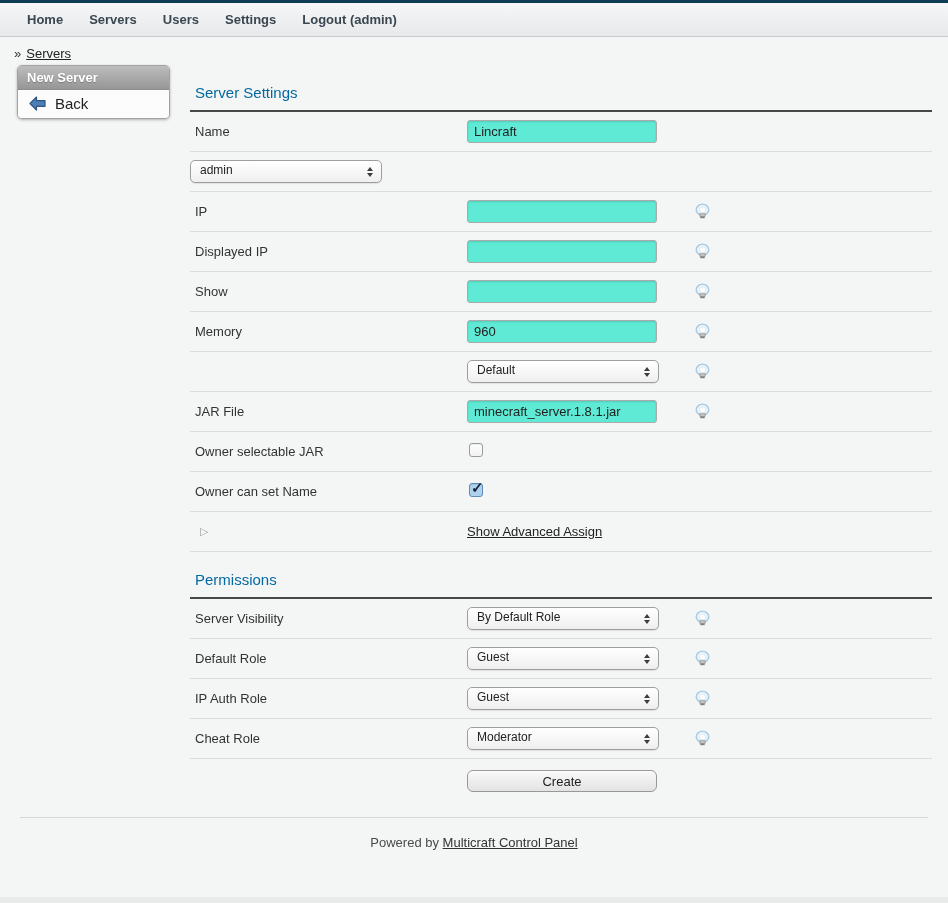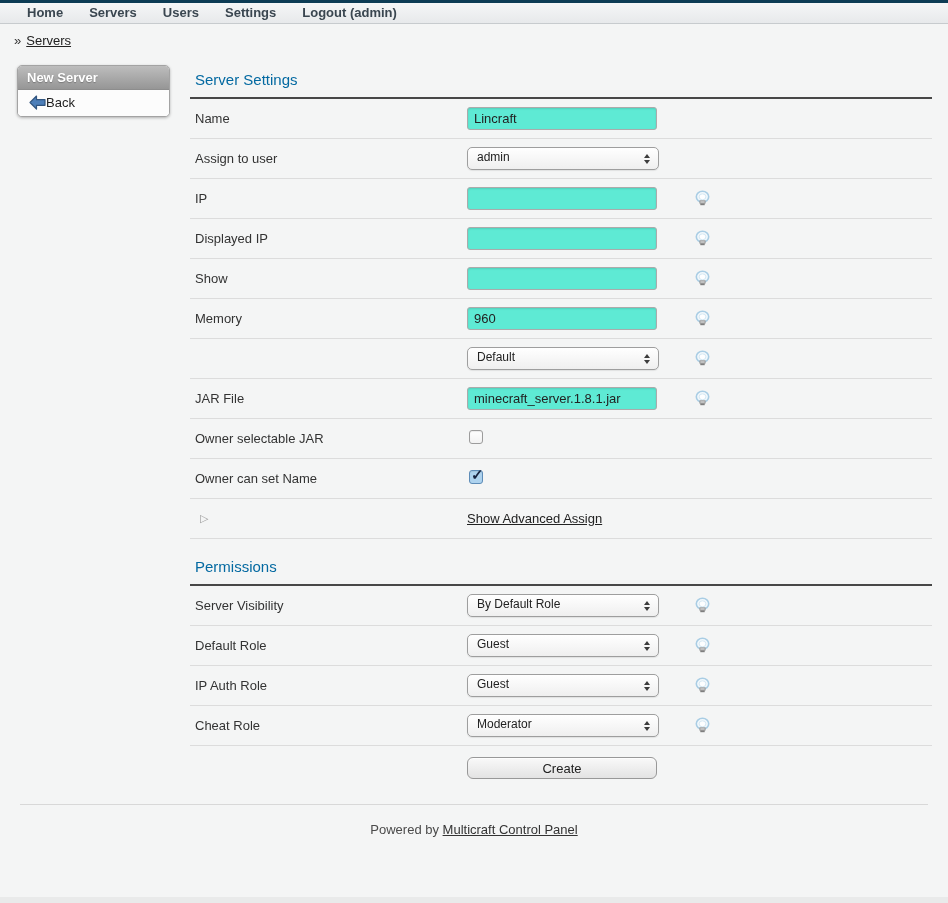--- a/index.html
+++ b/index.html
@@ -8,21 +8,21 @@
     font-family:"Liberation Sans", sans-serif;
     background:#f4f5f5;
     position:relative;
     overflow:hidden;
     color:#333;
   }
   
   .top-strip { height:3px; background:#0d3c55; }
   
   .navbar {
-    height:21px;
+    height:34px;
     background:linear-gradient(#f5f6f7,#e7e9eb);
     border-bottom:1px solid #c7cbce;
     display:flex; align-items:center;
     padding-left:14px;
   }
   .nav-item {
     font-size:13px; font-weight:bold; color:#3a4650;
     padding:0 13px; cursor:pointer; text-decoration:none;
     line-height:28px;
   }
@@ -41,22 +41,22 @@
     box-shadow:0 1px 3px rgba(0,0,0,.28);
   }
   .sidebar-header {
     background:linear-gradient(#bdbdbd,#969696);
     color:#fff; font-size:13px; font-weight:bold;
     padding:4px 9px; border-radius:4px 4px 0 0;
     text-shadow:0 1px 1px rgba(0,0,0,.25);
     border-bottom:1px solid #8d8d8d;
   }
   .sidebar-item {
-    display:flex; align-items:center; 
-    padding:5px 9px 6px 11px; font-size:13px; color:#222;
+    display:flex; align-items:center; gap:9px;
+    padding:5px 9px 6px 11px; font-size:15px; color:#222;
     cursor:pointer; border-radius:0 0 4px 4px; background:#fcfcfc;
   }
   
   .main { margin:0 16px 0 190px; }
   .section-title {
     font-size:15px; font-weight:normal; color:#0369a1;
     margin-top:16px; padding:0 0 9px 5px;
     border-bottom:2px solid #474747;
   }
   .section-title.perms { margin-top:19px; }
@@ -170,21 +170,20 @@
   <h2 class="section-title">Server Settings</h2>
 
   <div class="form-row">
     <span class="row-label">Name</span>
     <input class="txt" type="text" value="Lincraft" style="">
     <span class="help-cell"></span>
   </div>
 
 
   <div class="form-row">
-    <span class="row-label">Assign to user</span>
     <span class="select-wrap">
       <select><option>admin</option></select>
       <span class="select-arrows">
           <i class="arr-up"></i>
           <i class="arr-dn"></i>
         </span>
     </span>
     <span class="help-cell"></span>
   </div>
 

